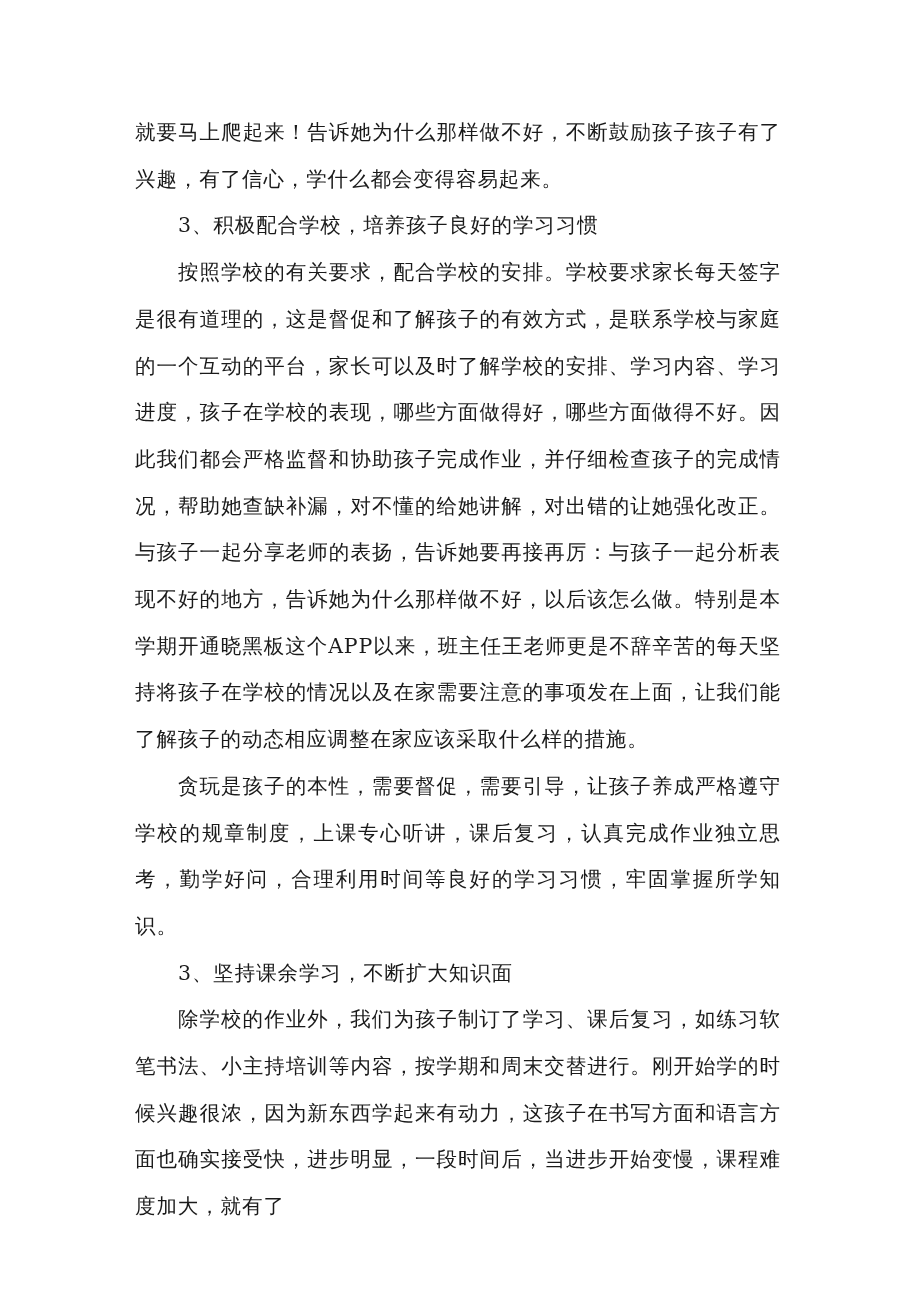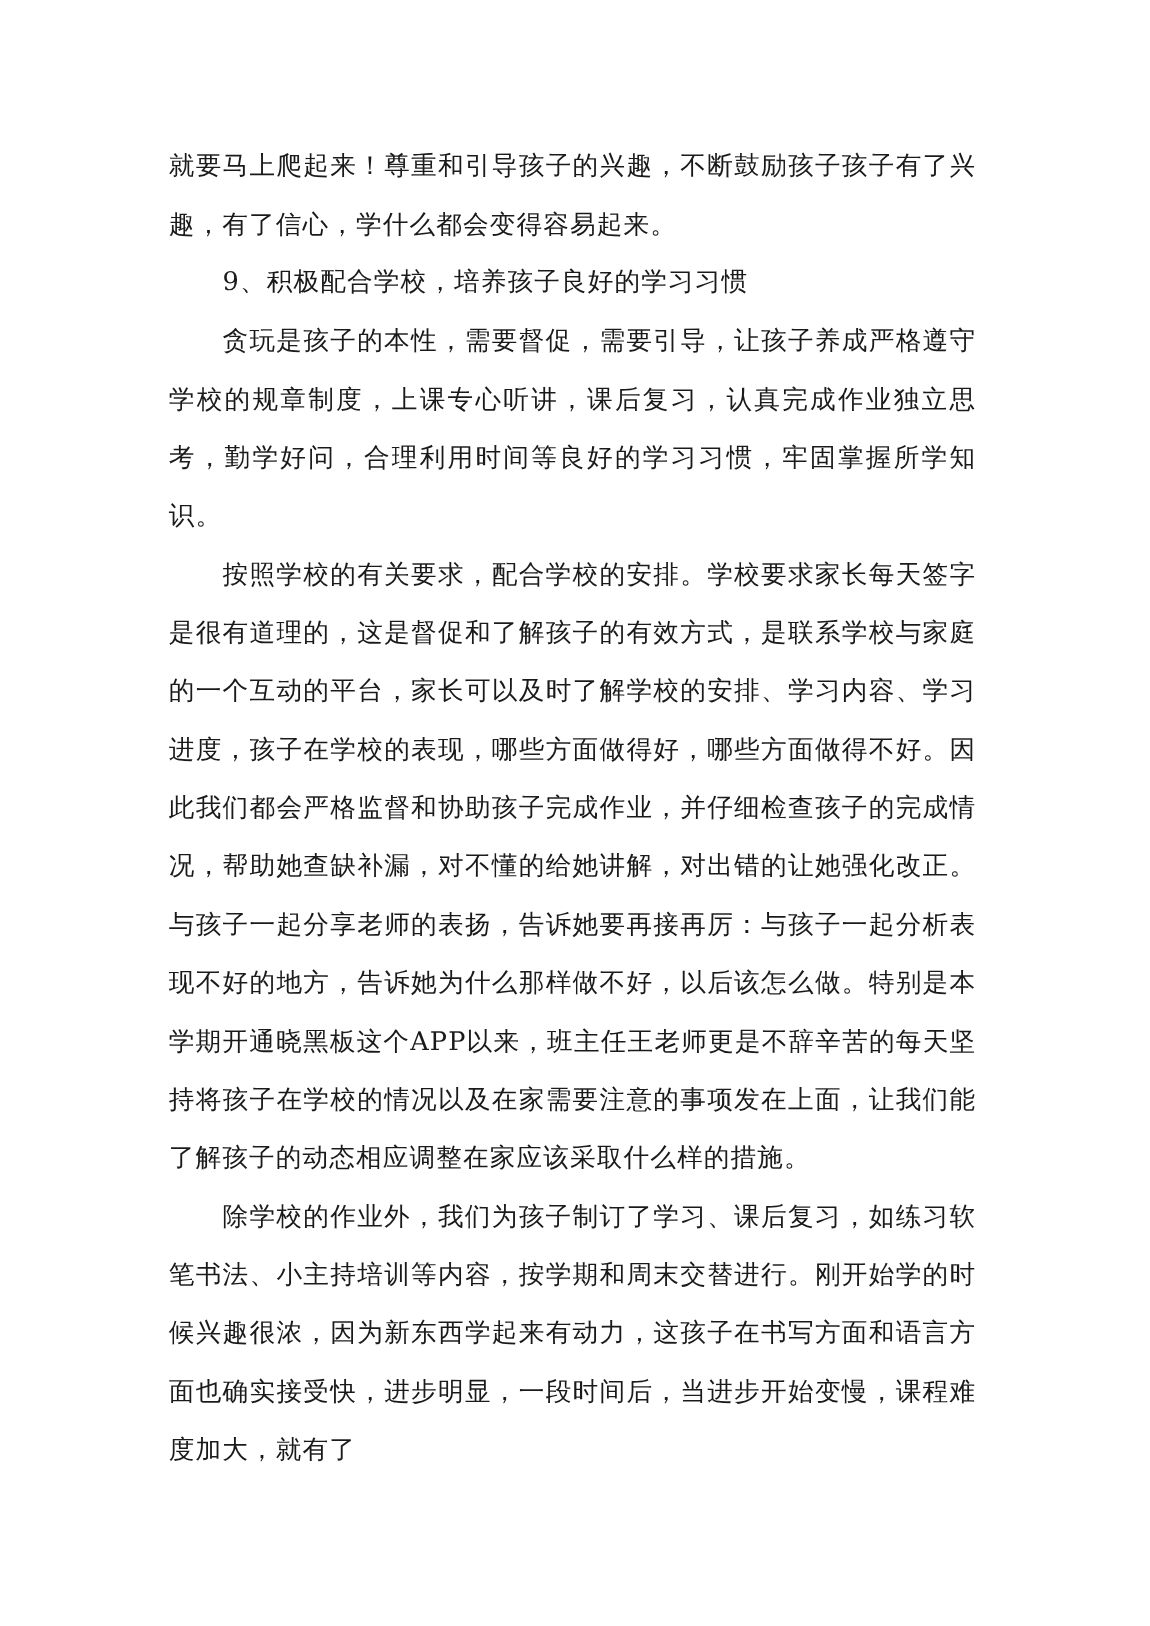--- a/index.html
+++ b/index.html
@@ -34,18 +34,19 @@
       text-indent: 43px;
     }
     .heading {
       text-indent: 43px;
     }
   </style>
 </head>
 <body>
 
 <div class="page">
-  <p class="para">就要马上爬起来！尊重和引导孩子的兴趣，不断鼓励孩子孩子有了兴趣，有了信心，学什么都会变得容易起来。</p>
-  <p class="para heading">9、积极配合学校，培养孩子良好的学习习惯</p>
+  <p class="para">就要马上爬起来！告诉她为什么那样做不好，不断鼓励孩子孩子有了兴趣，有了信心，学什么都会变得容易起来。</p>
+  <p class="para heading">3、积极配合学校，培养孩子良好的学习习惯</p>
+  <p class="para indent">按照学校的有关要求，配合学校的安排。学校要求家长每天签字是很有道理的，这是督促和了解孩子的有效方式，是联系学校与家庭的一个互动的平台，家长可以及时了解学校的安排、学习内容、学习进度，孩子在学校的表现，哪些方面做得好，哪些方面做得不好。因此我们都会严格监督和协助孩子完成作业，并仔细检查孩子的完成情况，帮助她查缺补漏，对不懂的给她讲解，对出错的让她强化改正。与孩子一起分享老师的表扬，告诉她要再接再厉：与孩子一起分析表现不好的地方，告诉她为什么那样做不好，以后该怎么做。特别是本学期开通晓黑板这个APP以来，班主任王老师更是不辞辛苦的每天坚持将孩子在学校的情况以及在家需要注意的事项发在上面，让我们能了解孩子的动态相应调整在家应该采取什么样的措施。</p>
   <p class="para indent">贪玩是孩子的本性，需要督促，需要引导，让孩子养成严格遵守学校的规章制度，上课专心听讲，课后复习，认真完成作业独立思考，勤学好问，合理利用时间等良好的学习习惯，牢固掌握所学知识。</p>
-  <p class="para indent">按照学校的有关要求，配合学校的安排。学校要求家长每天签字是很有道理的，这是督促和了解孩子的有效方式，是联系学校与家庭的一个互动的平台，家长可以及时了解学校的安排、学习内容、学习进度，孩子在学校的表现，哪些方面做得好，哪些方面做得不好。因此我们都会严格监督和协助孩子完成作业，并仔细检查孩子的完成情况，帮助她查缺补漏，对不懂的给她讲解，对出错的让她强化改正。与孩子一起分享老师的表扬，告诉她要再接再厉：与孩子一起分析表现不好的地方，告诉她为什么那样做不好，以后该怎么做。特别是本学期开通晓黑板这个APP以来，班主任王老师更是不辞辛苦的每天坚持将孩子在学校的情况以及在家需要注意的事项发在上面，让我们能了解孩子的动态相应调整在家应该采取什么样的措施。</p>
+  <p class="para heading">3、坚持课余学习，不断扩大知识面</p>
   <p class="para indent">除学校的作业外，我们为孩子制订了学习、课后复习，如练习软笔书法、小主持培训等内容，按学期和周末交替进行。刚开始学的时候兴趣很浓，因为新东西学起来有动力，这孩子在书写方面和语言方面也确实接受快，进步明显，一段时间后，当进步开始变慢，课程难度加大，就有了</p>
 </div>
 
 </body></html>

